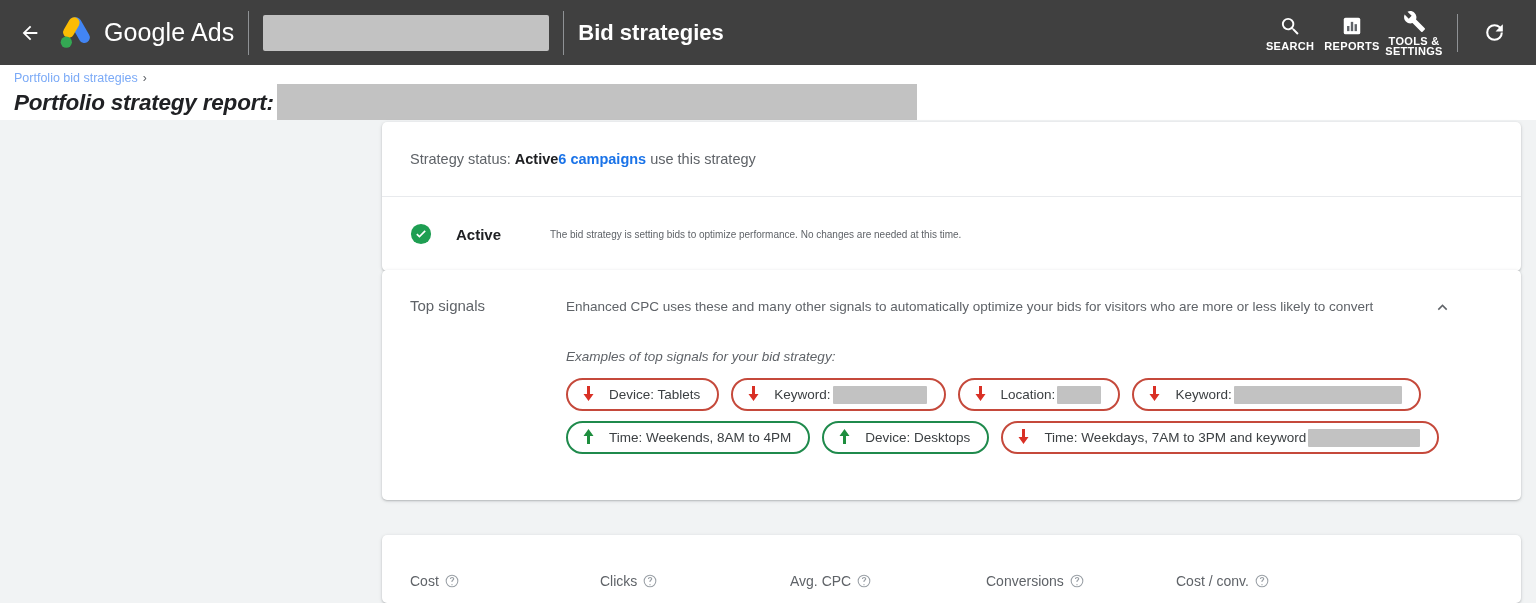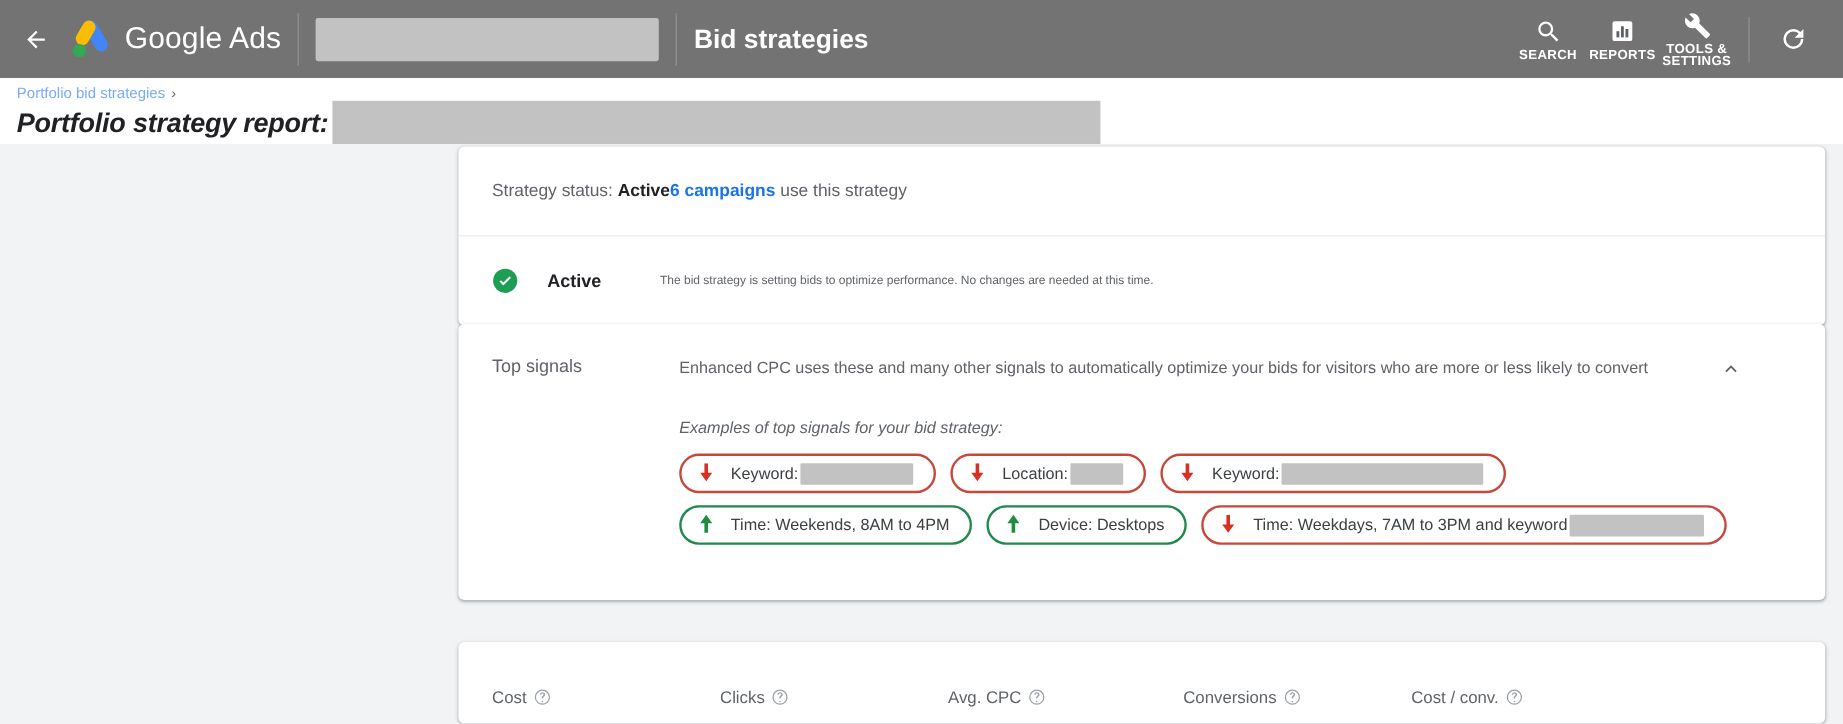--- a/index.html
+++ b/index.html
@@ -10,21 +10,21 @@
     overflow: hidden;
     background: #f1f3f4;
     font-family: "Liberation Sans", sans-serif;
     -webkit-font-smoothing: antialiased;
   }
 
   
   .appbar {
     position: relative;
     height: 65px;
-    background: #737373;
+    background: #404040;
     display: flex;
     align-items: center;
     padding: 0 0 0 8px;
     color: #ffffff;
   }
   .back-btn {
     width: 40px; height: 40px;
     display: flex; align-items: center; justify-content: center;
     cursor: pointer; flex: none;
     margin-left: 2px;
@@ -349,20 +349,26 @@
       </div>
 
       <div class="examples-label">Examples of top signals for your bid strategy:</div>
 
       <div class="chip-rows" id="chip-rows">
           <div class="chip-row">
             <div class="chip">
               <span class="arrow"><svg width="15" height="17" viewBox="0 0 15 17">
                   <path d="M6 0h3v8h3.5L7.5 15 2.5 8H6z" fill="#d93025"></path>
                 </svg></span>
+              <span class="ctext">Device: Tablets</span>
+            </div>
+            <div class="chip">
+              <span class="arrow"><svg width="15" height="17" viewBox="0 0 15 17">
+                  <path d="M6 0h3v8h3.5L7.5 15 2.5 8H6z" fill="#d93025"></path>
+                </svg></span>
               <span class="ctext">Keyword:</span>
               <span class="credact" style="width: 94px;"></span>
             </div>
             <div class="chip">
               <span class="arrow"><svg width="15" height="17" viewBox="0 0 15 17">
                   <path d="M6 0h3v8h3.5L7.5 15 2.5 8H6z" fill="#d93025"></path>
                 </svg></span>
               <span class="ctext">Location:</span>
               <span class="credact" style="width: 44px;"></span>
             </div>

